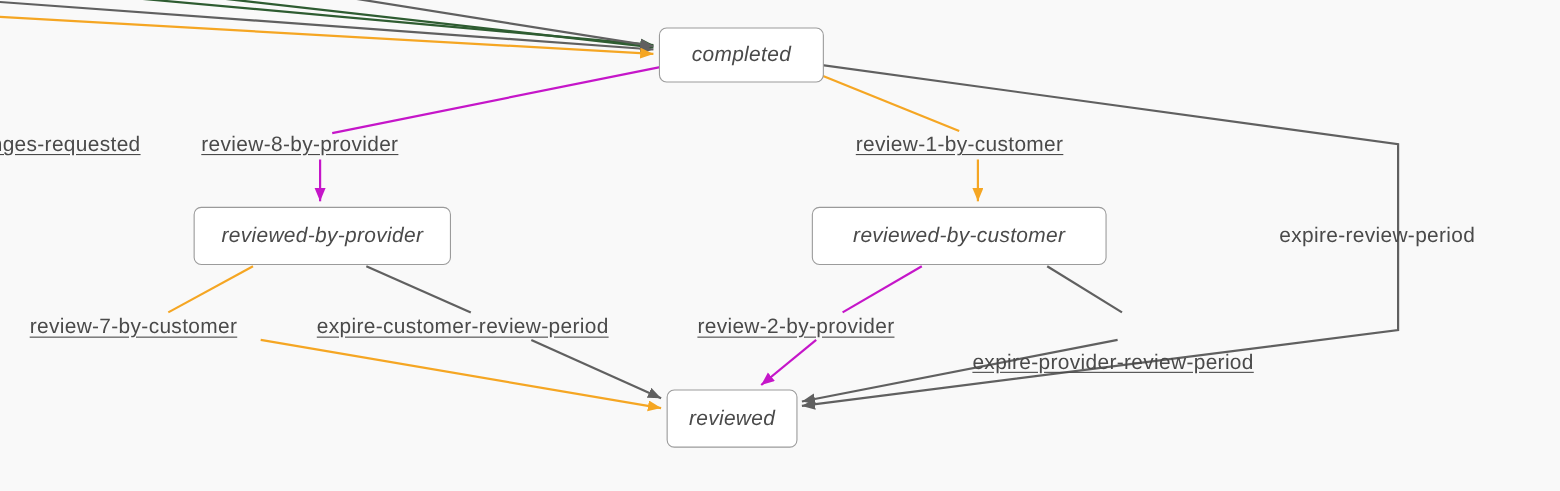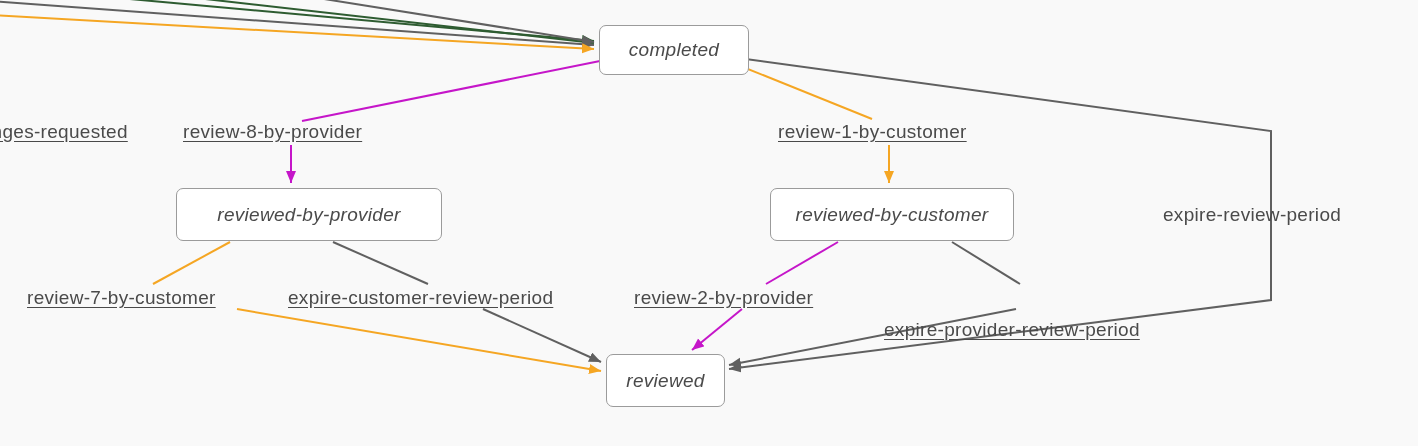--- a/index.html
+++ b/index.html
@@ -86,23 +86,23 @@
 
   <path class="edge" d="M 838 242 L 766 284" stroke="#c516c9"></path>
   <path class="edge" d="M 742 309 L 692 350" marker-end="url(#arr-magenta)" stroke="#c516c9"></path>
 
   <path class="edge" d="M 952 242 L 1020 284" stroke="#606060"></path>
   <path class="edge" d="M 1016 309 L 729 365" marker-end="url(#arr-gray)" stroke="#606060"></path>
 </svg>
 
 <div class="node" style="left:599px; top:25px; width:150px; height:50px;">completed</div>
 
-<div class="node" style="left:176px; top:188px; width:266px; height:53px;">reviewed-by-provider</div>
+<div class="node" style="left:176px; top:188px; width:234px; height:53px;">reviewed-by-provider</div>
 
-<div class="node" style="left:770px; top:188px; width:244px; height:53px;">reviewed-by-customer</div>
+<div class="node" style="left:738px; top:188px; width:268px; height:53px;">reviewed-by-customer</div>
 
 <div class="node" style="left:606px; top:354px; width:119px; height:53px;">reviewed</div>
 
 <div class="tlabel link" style="left:-40px; top:121px;">changes-requested</div>
 
 <div class="tlabel link" style="left:183px; top:121px;">review-8-by-provider</div>
 
 <div class="tlabel link" style="left:778px; top:121px;">review-1-by-customer</div>
 
 <div class="tlabel" style="left:1163px; top:204px;">expire-review-period</div>

